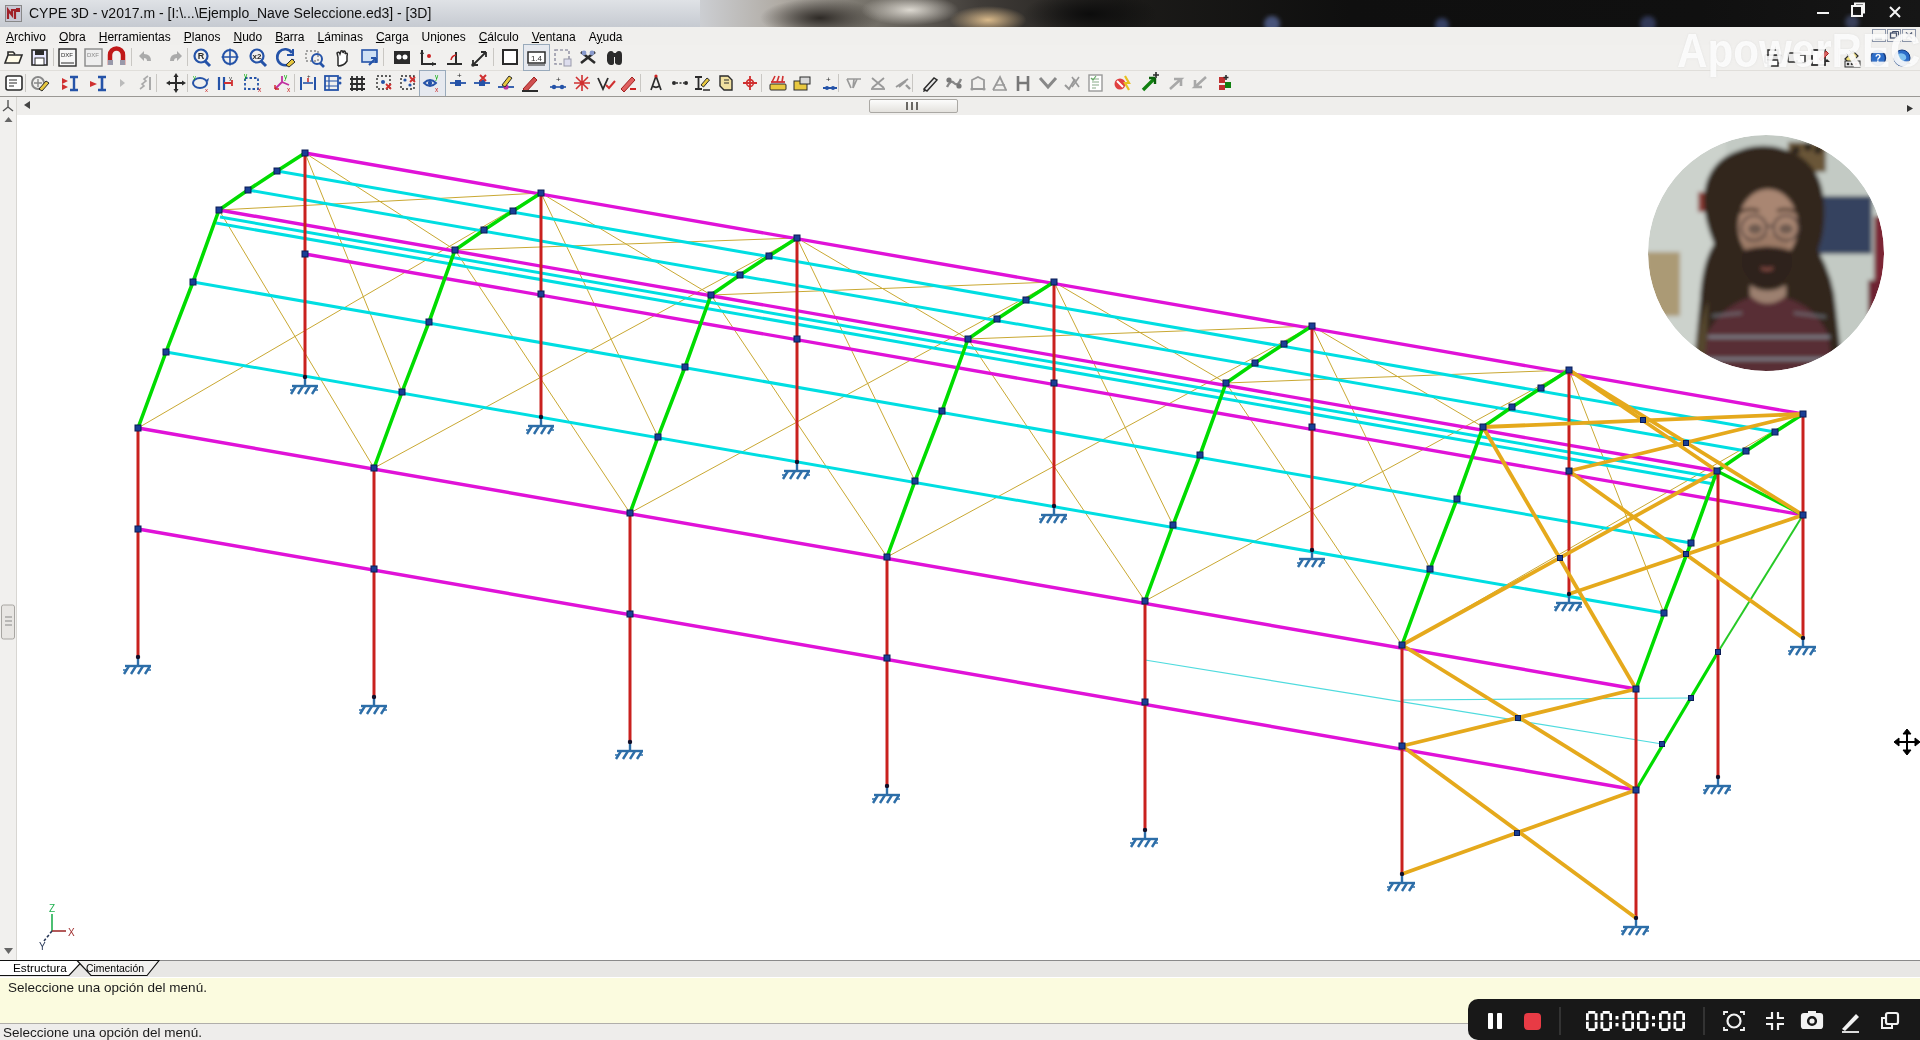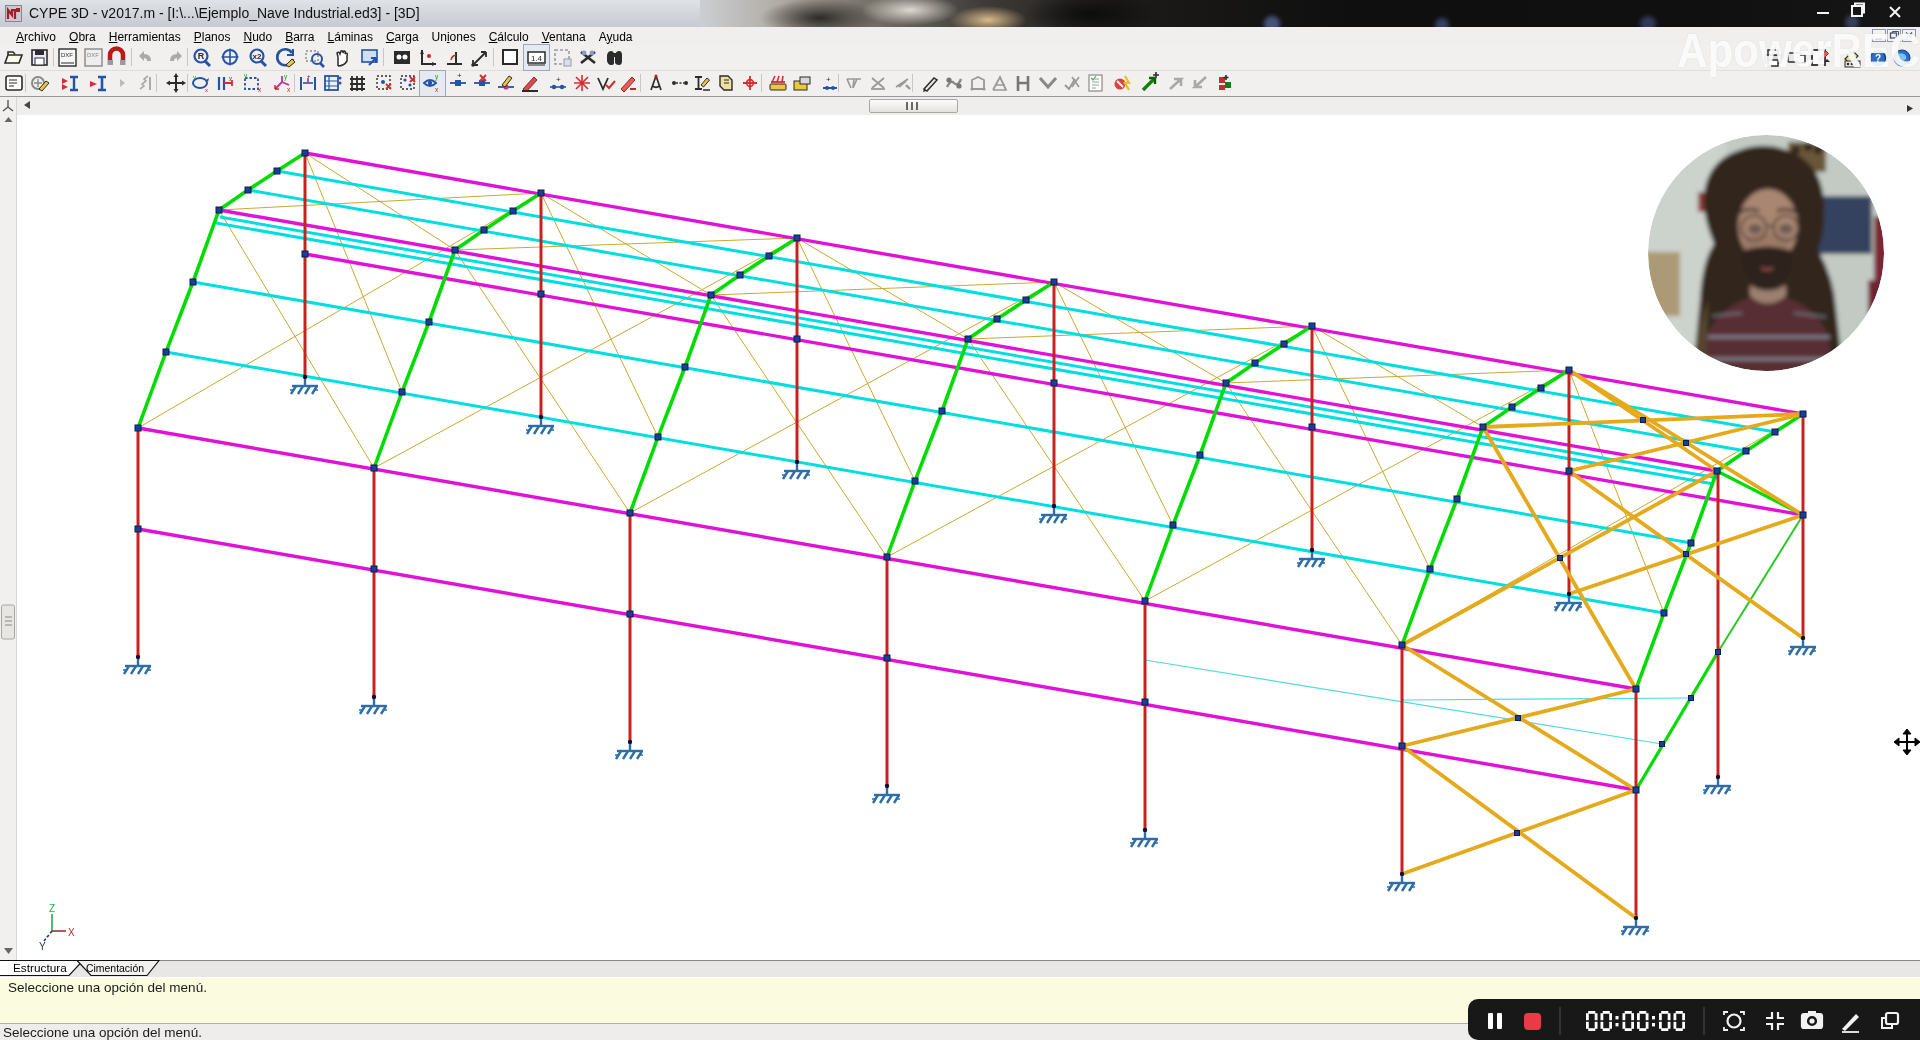--- a/index.html
+++ b/index.html
@@ -5,21 +5,21 @@
 .abs{position:absolute}
 </style></head><body>
 
 <div class="abs" style="left:0;top:0;width:1920px;height:27px;background:linear-gradient(#dfe2e6,#c6cad1)"></div>
 <div class="abs" style="left:5px;top:5px;width:17px;height:17px;background:#b8b8c8;border:1px solid #888">
 <svg width="15" height="15">
       <rect width="15" height="15" fill="#c8c8d4"></rect>
       <path d="M2 13 V4 l4 5 V4 h3 v9" stroke="#a02028" stroke-width="2.2" fill="none"></path>
       <rect x="10" y="2" width="4" height="4" fill="#a02028"></rect>
     </svg></div>
-<div class="abs" style="left:29px;top:5px;font-size:14px;color:#101010">CYPE 3D - v2017.m - [I:\...\Ejemplo_Nave Industrial.ed3] - [3D]</div>
+<div class="abs" style="left:29px;top:5px;font-size:14px;color:#101010">CYPE 3D - v2017.m - [I:\...\Ejemplo_Nave Seleccione.ed3] - [3D]</div>
 
 <div class="abs" style="left:700px;top:0;width:1220px;height:30px;background:linear-gradient(90deg,#ccced2 0,#b0aba4 80px,#7a766e 160px,#403c38 280px,#1c1b19 420px,#0f0f0f 650px,#101010 1000px,#161616 1220px);"></div>
 <div class="abs" style="left:760px;top:0;width:460px;height:30px;background:
 radial-gradient(ellipse 70px 22px at 150px 10px,#dcd8d0 0%,rgba(220,216,208,0) 70%),
 radial-gradient(ellipse 55px 20px at 228px 20px,#d9b98a 0%,rgba(217,185,138,0) 70%),
 radial-gradient(ellipse 80px 26px at 60px 18px,#2e2a26 0%,rgba(46,42,38,0) 75%),
 radial-gradient(ellipse 90px 30px at 330px 14px,#0c0c0c 0%,rgba(12,12,12,0) 75%);"></div>
 <svg class="abs" style="left:1180px;top:0" width="740" height="32">
 <g filter="url(#bokeh)">
 <circle cx="92" cy="24" r="8" fill="#5a6a9c" opacity="0.75"></circle>
@@ -34,21 +34,21 @@
     </defs>
 <g stroke="#f4f4f4" stroke-width="2" fill="none">
 <path d="M637 13 h12"></path>
 <rect x="672" y="6" width="10" height="10"></rect>
       <path d="M675 6 v-2.5 h9 v9 h-2.5"></path>
 <path d="M710 7 l10 10 m0 -10 l-10 10"></path>
 </g>
   </svg>
 
 <div class="abs" style="left:0;top:27px;width:1920px;height:18px;background:#f0efed"></div>
-<div class="abs" style="left:16px;top:29.5px;font-size:12px;color:#000">
+<div class="abs" style="left:6px;top:29.5px;font-size:12px;color:#000">
 <span style="margin-right:13px"><u>A</u>rchivo</span><span style="margin-right:13px"><u>O</u>bra</span><span style="margin-right:13px"><u>H</u>erramientas</span><span style="margin-right:13px"><u>P</u>lanos</span><span style="margin-right:13px"><u>N</u>udo</span><span style="margin-right:13px"><u>B</u>arra</span><span style="margin-right:13px"><u>L</u>áminas</span><span style="margin-right:13px"><u>C</u>arga</span><span style="margin-right:13px">Un<u>i</u>ones</span><span style="margin-right:13px"><u>C</u>álculo</span><span style="margin-right:13px"><u>V</u>entana</span><span>A<u>y</u>uda</span></div>
 
 <svg class="abs" style="left:1872px;top:29px" width="48" height="14">
 <g fill="#f4f3f1" stroke="#8a94a8">
       <rect x="0.5" y="0.5" width="13" height="12"></rect>
       <rect x="15.5" y="0.5" width="13" height="12"></rect>
       <rect x="30.5" y="0.5" width="13" height="12"></rect>
     </g>
 <path d="M3 9.5 h7" stroke="#44506c" stroke-width="1.8"></path>
 <rect x="18.5" y="4" width="6" height="5" fill="none" stroke="#44506c" stroke-width="1.3"></rect>

